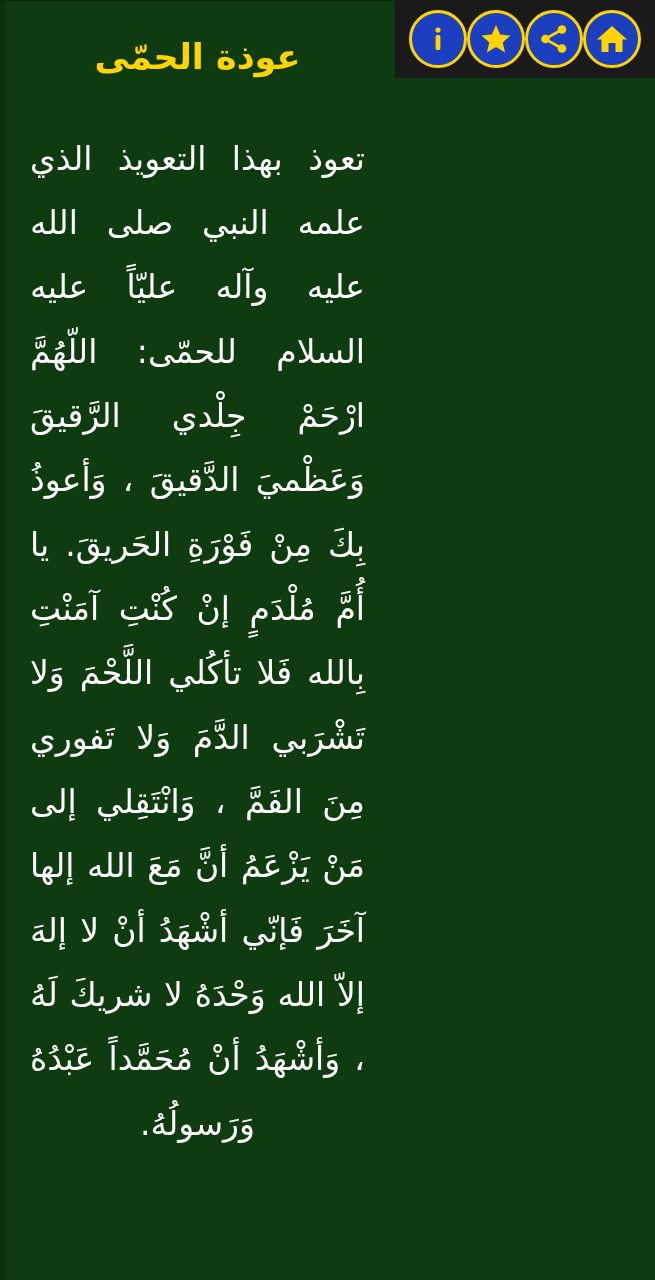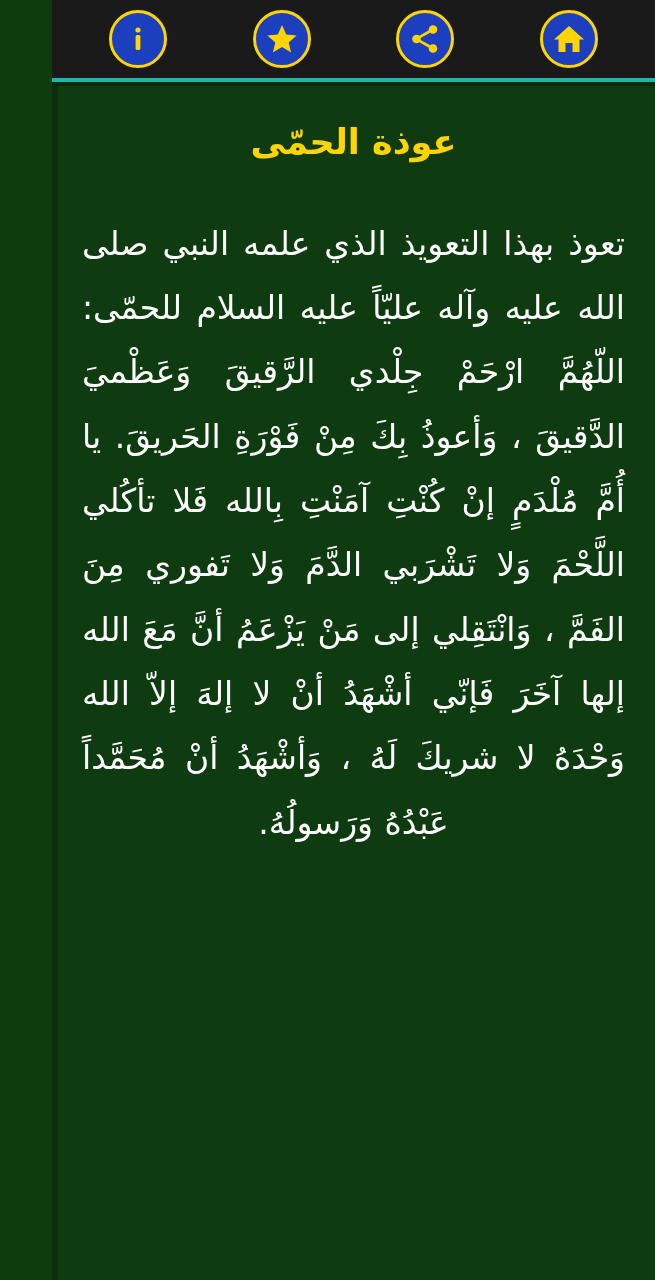--- a/index.html
+++ b/index.html
@@ -5,25 +5,25 @@
   * { box-sizing: border-box; margin: 0; padding: 0; }
   html, body {
     width: 655px;
     height: 1280px;
     background: #0d3d0d;
     font-family: "DejaVu Sans", "Liberation Sans", sans-serif;
     overflow: hidden;
   }
   .screen {
     position: relative;
-    width: 603px;
+    width: 655px;
     height: 1280px;
     background: #0e3c10;
     display: flex;
-    flex-direction: column;
+    flex-direction: row;
   }
 
   
   .toolbar {
     height: 78px;
     background: #1a1a1a;
     display: flex;
     align-items: center;
     justify-content: space-around;
     flex: 0 0 auto;

